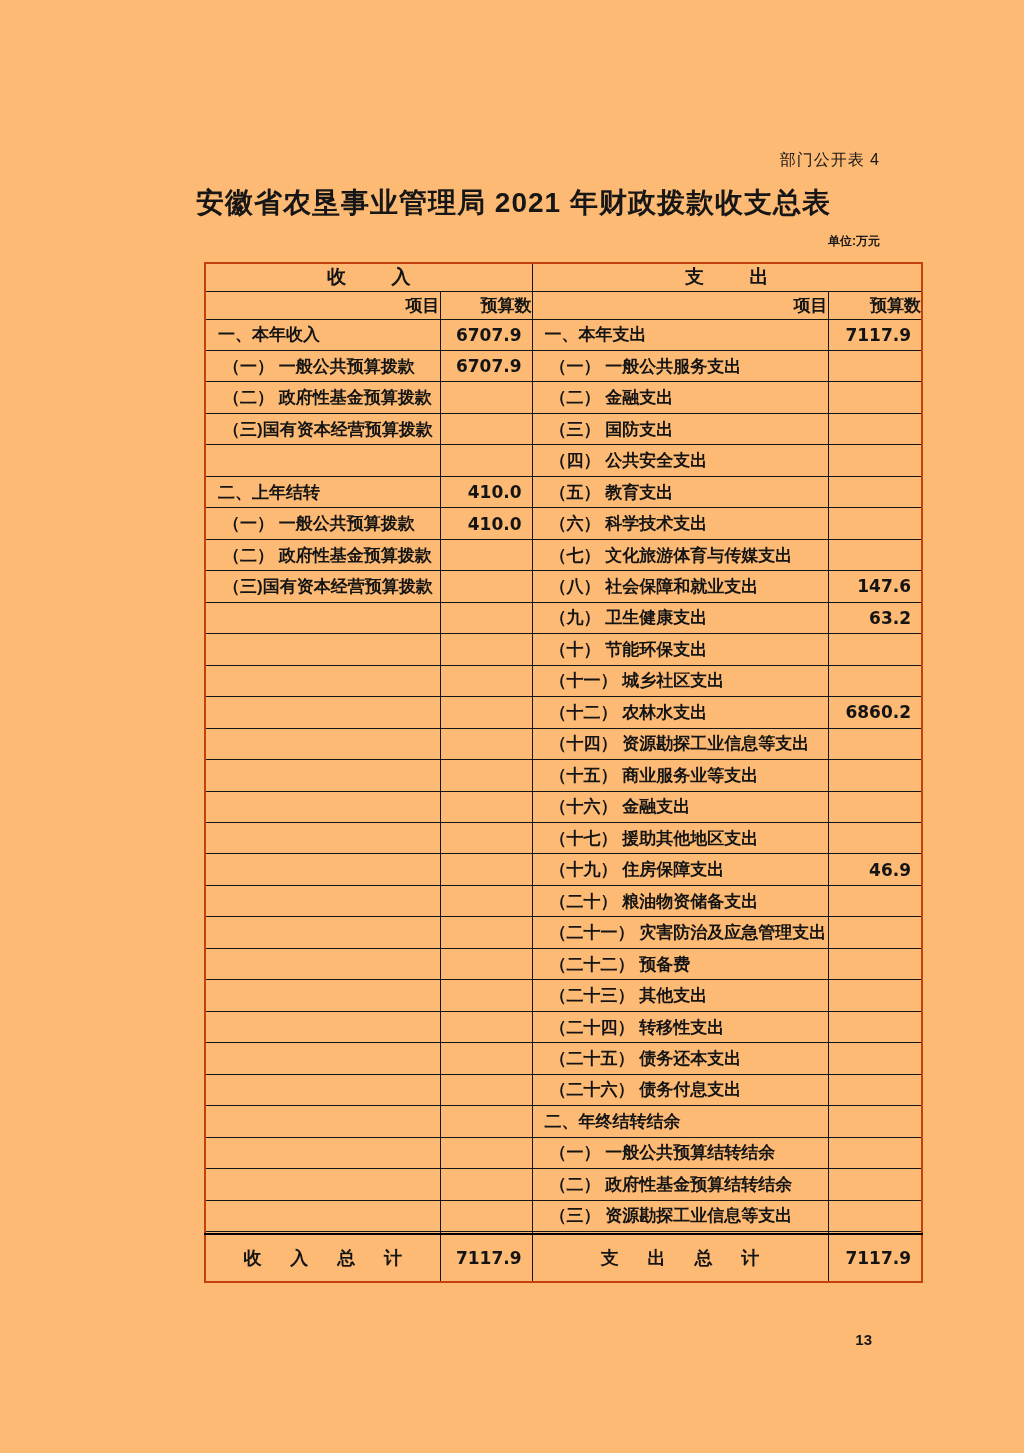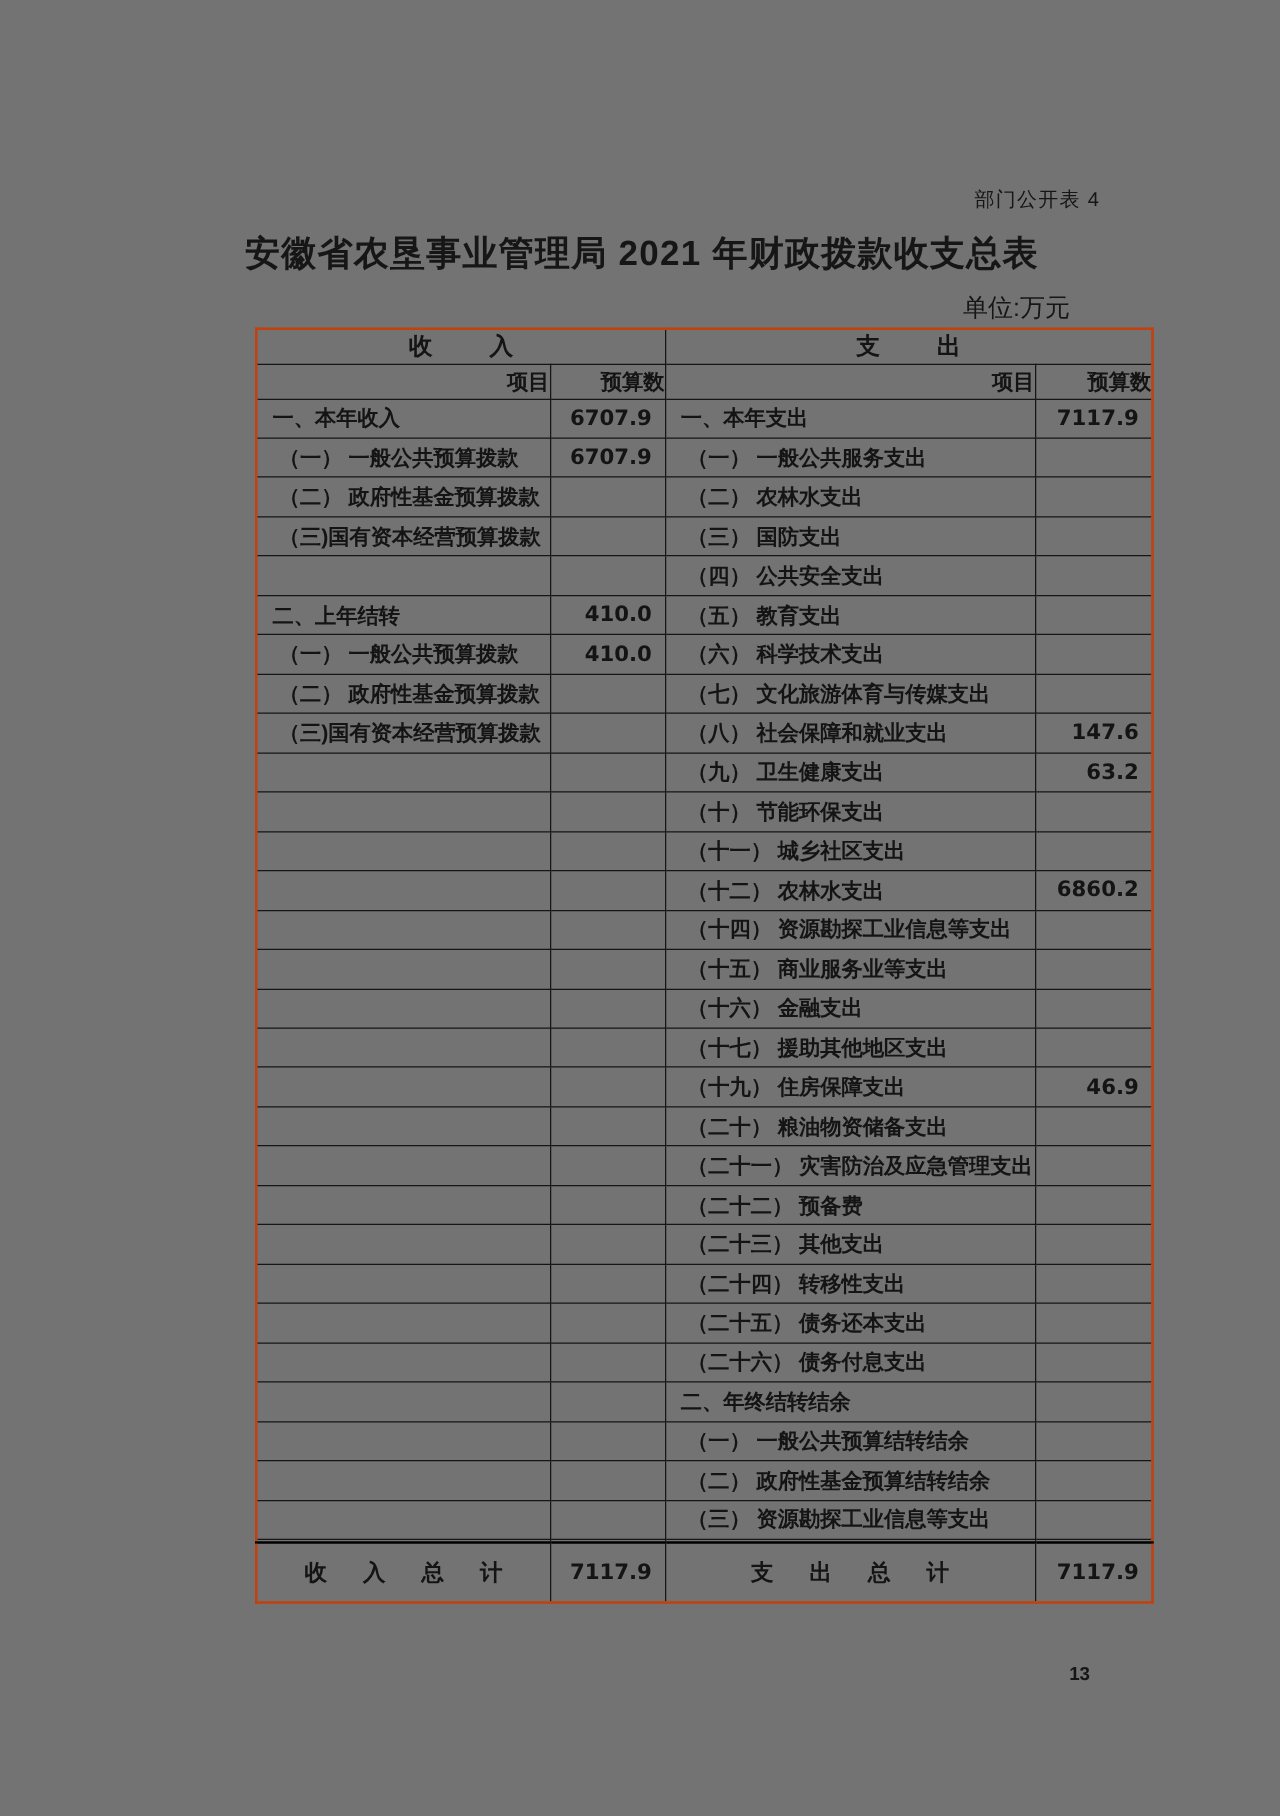--- a/index.html
+++ b/index.html
@@ -3,21 +3,21 @@
 <meta charset="utf-8">
 <style>
   * { margin: 0; padding: 0; box-sizing: border-box; }
   html, body { background: #e8e8e8; }
   body { font-family: "Liberation Sans", "DejaVu Sans", sans-serif; }
 
   .page {
     position: relative;
     width: 1024px;
     height: 1453px;
-    background: #737373;
+    background: #fdba74;
     color: #161616;
     margin: 0 auto;
     overflow: hidden;
     padding-left: 19px;
   }
 
   .doc-label {
     position: absolute;
     top: 150px;
     right: 144px;
@@ -34,23 +34,23 @@
     text-align: center;
     font-size: 28px;
     font-weight: 800;
     letter-spacing: 1px;
     white-space: nowrap;
   }
 
   .unit-label {
     position: absolute;
     top: 233px;
-    right: 168px;
-    font-size: 20px;
-    font-weight: 400;
+    right: 144px;
+    font-size: 12px;
+    font-weight: 700;
   }
 
   table.budget-table {
     position: absolute;
     top: 262px;
     left: 156px;
     width: 717px;
     height: 1021px;
     border-collapse: collapse;
     table-layout: fixed;
@@ -152,21 +152,21 @@
         </tr>
         <tr>
           <td class="item sub">（一） 一般公共预算拨款</td>
           <td class="num">6707.9</td>
           <td class="item sub">（一） 一般公共服务支出</td>
           <td class="num"></td>
         </tr>
         <tr>
           <td class="item sub">（二） 政府性基金预算拨款</td>
           <td class="num"></td>
-          <td class="item sub">（二） 农林水支出</td>
+          <td class="item sub">（二） 金融支出</td>
           <td class="num"></td>
         </tr>
         <tr>
           <td class="item sub">（三)国有资本经营预算拨款</td>
           <td class="num"></td>
           <td class="item sub">（三） 国防支出</td>
           <td class="num"></td>
         </tr>
         <tr>
           <td class="item"></td>

